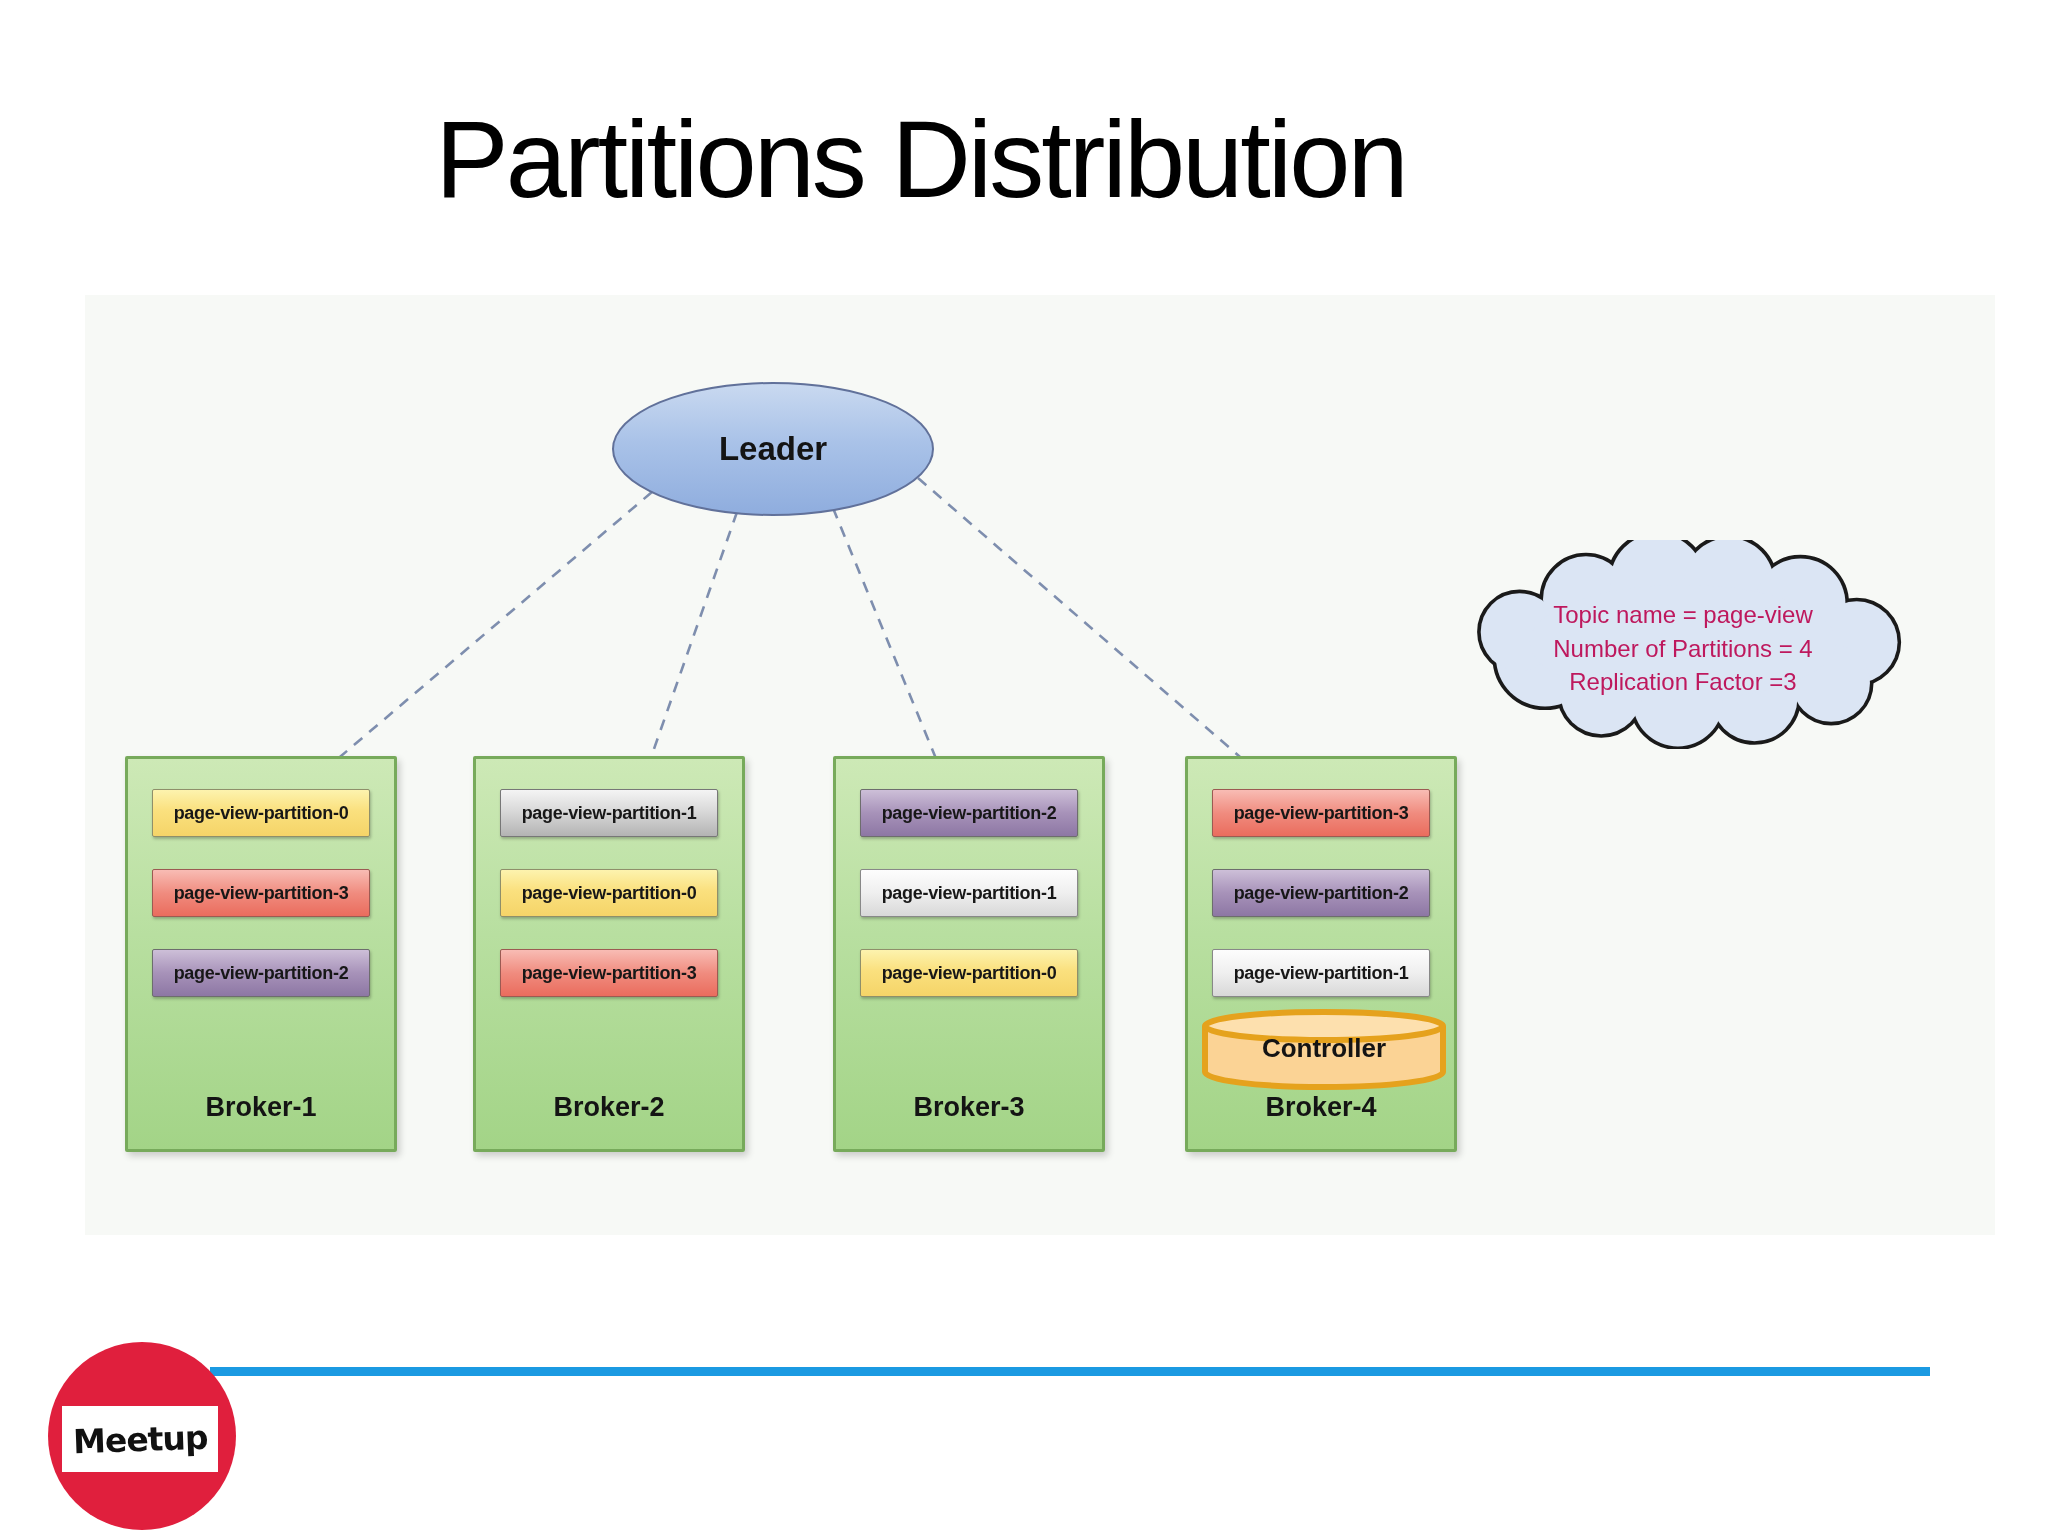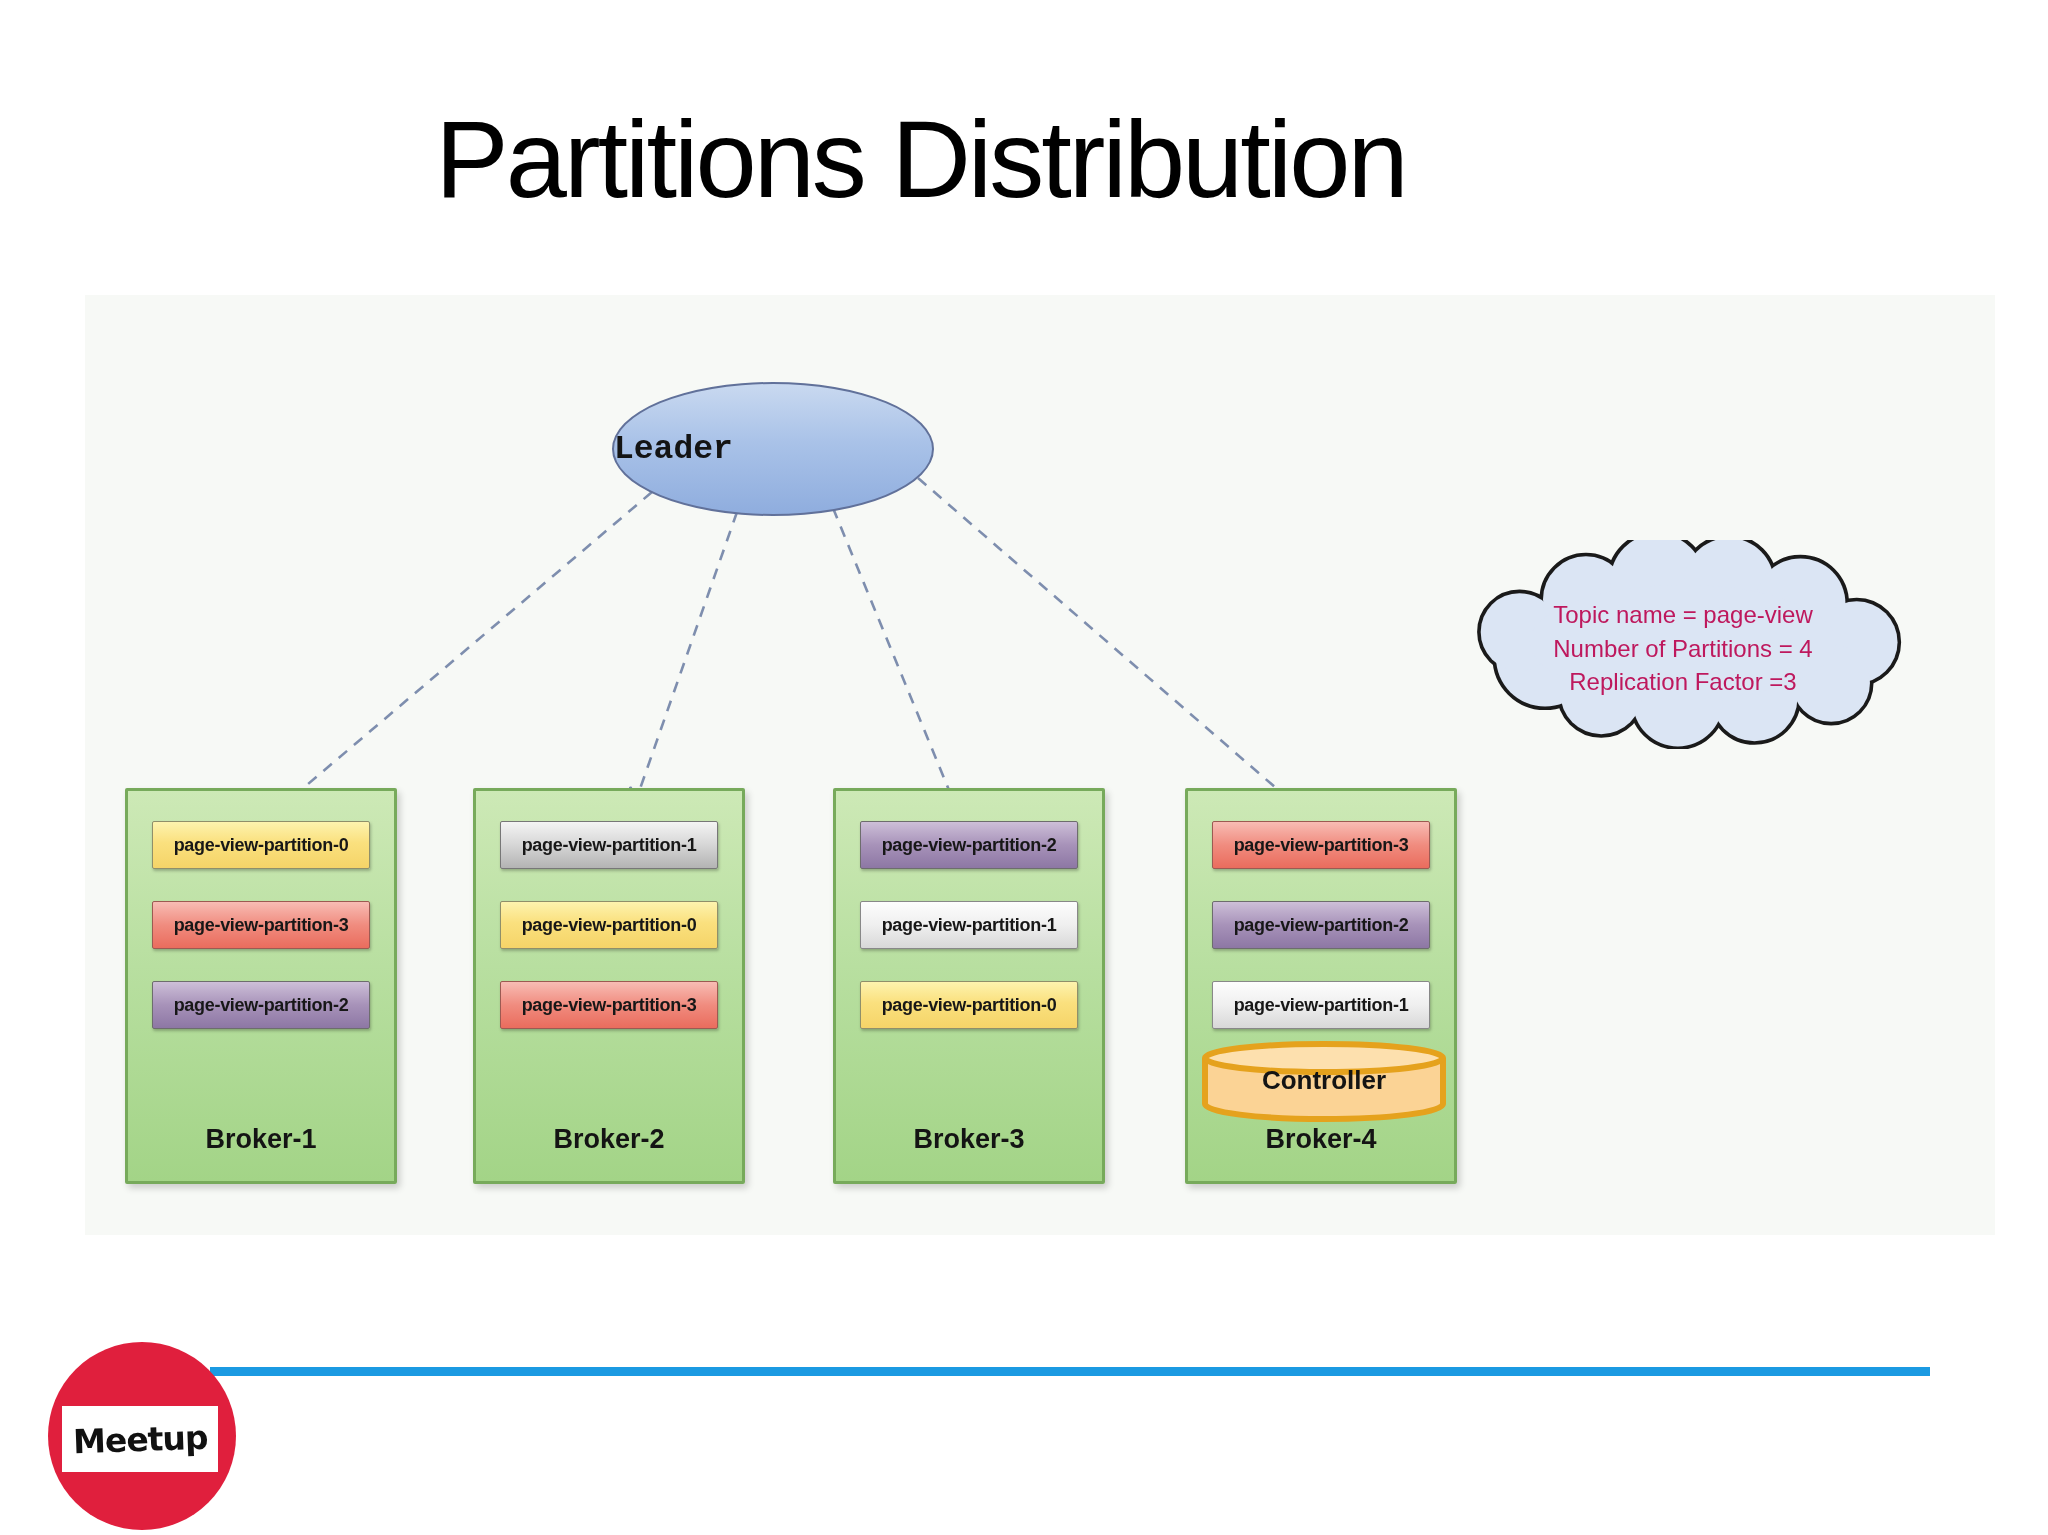--- a/index.html
+++ b/index.html
@@ -6,35 +6,35 @@
   .canvas{position:relative;width:2048px;height:1535px;background:#ffffff;overflow:hidden;
           font-family:"Liberation Sans",sans-serif;}
   .diagram-bg{position:absolute;left:85px;top:295px;width:1910px;height:940px;background:#f7f9f6;}
 
   .page-title{position:absolute;left:0;top:104px;width:1841px;margin:0;text-align:center;
               font-size:110px;font-weight:400;letter-spacing:-3px;color:#000;line-height:1;}
 
   
   .leader{position:absolute;left:612px;top:382px;width:318px;height:130px;border-radius:50%;
           background:linear-gradient(180deg,#c9d9f0 0%,#a9c2e8 45%,#8fadde 100%);
-          border:2px solid #61719a;display:flex;align-items:center;justify-content:flex-start;font-family:Liberation Mono, monospace;}
+          border:2px solid #61719a;display:flex;align-items:center;justify-content:center;}
   .leader span{font-weight:700;font-size:33px;color:#141414;}
 
   
   .arrows{position:absolute;left:0;top:0;pointer-events:none;}
 
   
   .cloud-wrap{position:absolute;left:1448px;top:540px;width:470px;height:214px;}
   .cloud-wrap svg{position:absolute;inset:0;}
   .cloud-text{position:absolute;inset:0;display:flex;flex-direction:column;align-items:center;
               justify-content:center;gap:7px;padding-top:4px;}
   .cloud-text span{font-size:24px;color:#be185d;line-height:1.1;}
 
   
-  .broker{position:absolute;top:788px;height:396px;width:272px;
+  .broker{position:absolute;top:756px;height:396px;width:272px;
           background:linear-gradient(180deg,#cde9b6 0%,#b8dfa0 45%,#a3d487 100%);
           border:3px solid #77aa5b;border-radius:2px;box-shadow:3px 4px 7px rgba(0,0,0,0.18);
           box-sizing:border-box;padding-top:30px;}
   .broker-1{left:125px;}
   .broker-2{left:473px;}
   .broker-3{left:833px;}
   .broker-4{left:1185px;}
   .chip{width:218px;height:48px;margin:0 auto 32px auto;display:flex;align-items:center;
         justify-content:center;font-weight:700;font-size:18px;letter-spacing:-0.3px;color:#171717;
         border-radius:2px;box-shadow:1px 2px 3px rgba(0,0,0,0.25);box-sizing:border-box;}

